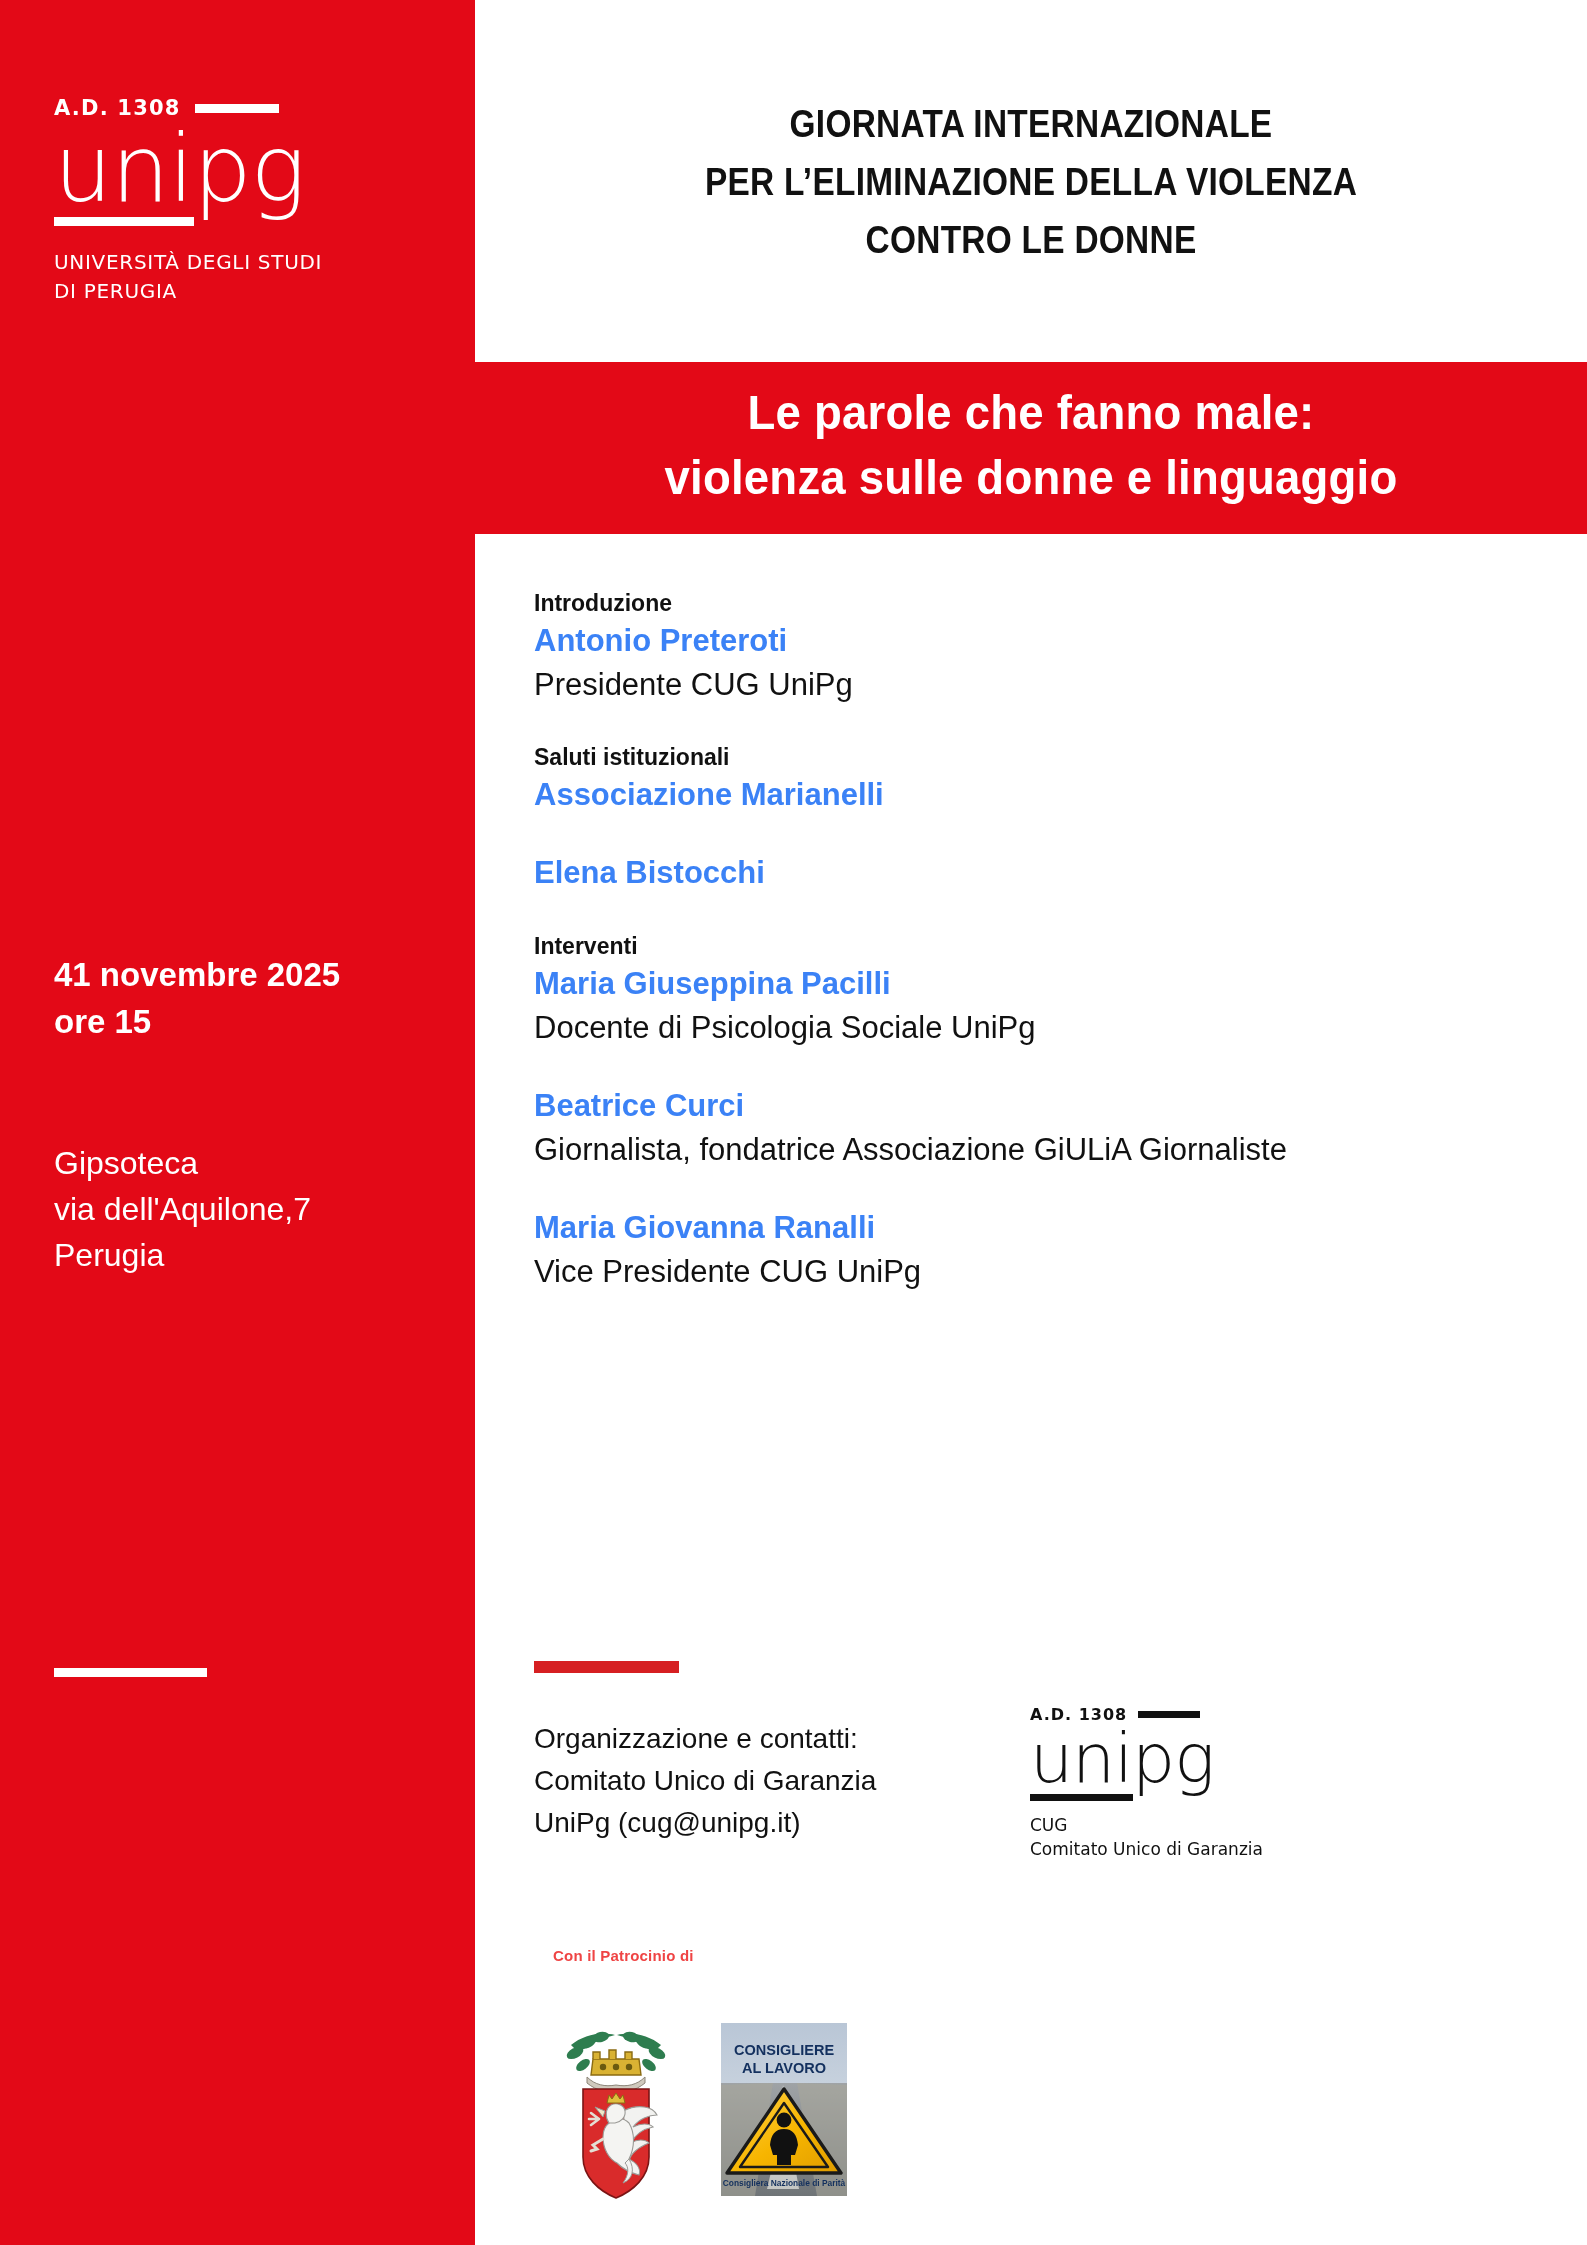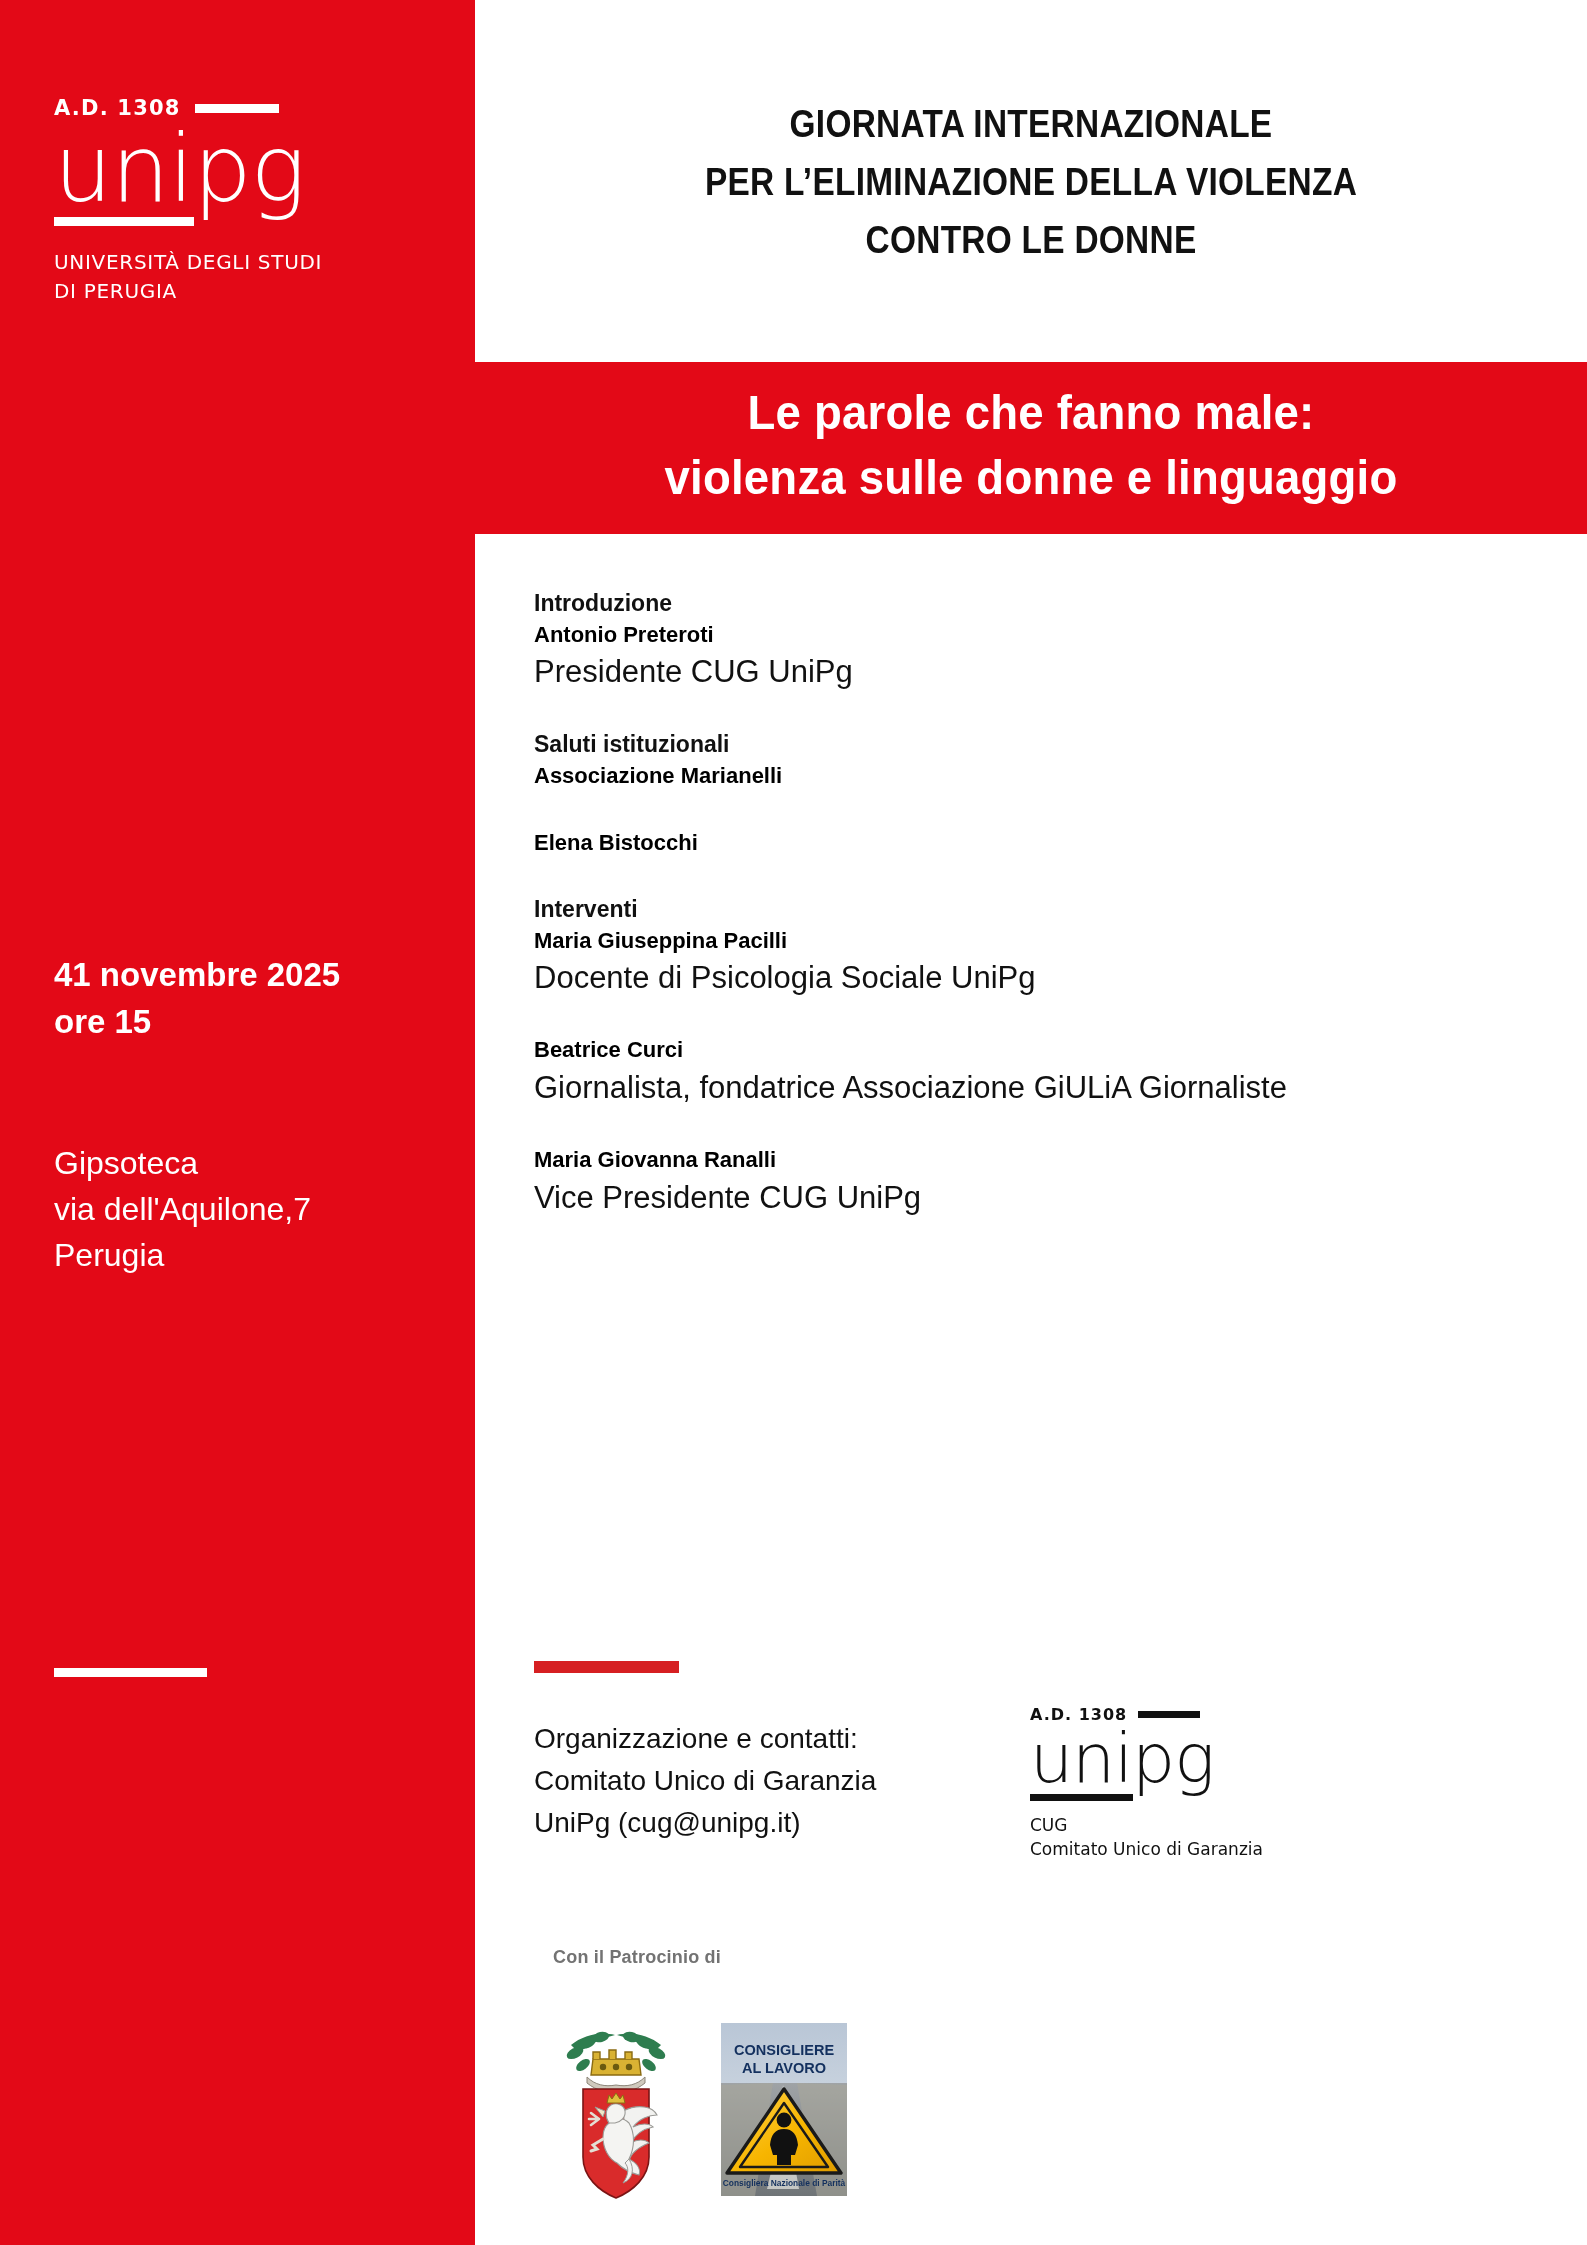--- a/index.html
+++ b/index.html
@@ -47,43 +47,43 @@
   #where{position:absolute;left:54px;top:1140px;width:400px;color:#fff;
          font-size:32px;font-weight:400;line-height:1.44;}
   #side-rule{position:absolute;left:54px;top:1668px;width:153px;height:9px;
              background:#fff;}
 
   
   #programme{position:absolute;left:534px;top:588px;width:1000px;}
   .blk{margin-bottom:36px;}
   .blk:last-child{margin-bottom:0;}
   .role{font-size:23px;font-weight:700;color:#111;line-height:1.38;}
-  .person{font-size:22px;font-weight:700;color:#000000;line-height:1.38;}
+  .person{font-size:31px;font-weight:700;color:#3b82f6;line-height:1.38;}
   .desc{font-size:31px;font-weight:400;color:#111;line-height:1.40;}
 
   
   #contact-rule{position:absolute;left:534px;top:1661px;width:145px;height:12px;
                 background:#D61F22;}
   #contacts{position:absolute;left:534px;top:1718px;width:560px;
             font-size:28px;line-height:1.50;color:#111;}
 
   
   #cug{position:absolute;left:1030px;top:1705px;width:300px;color:#111;}
   .cug-top{display:flex;align-items:center;gap:11px;}
   .cug-ad{font-size:16px;font-weight:700;letter-spacing:1px;
           font-family:"DejaVu Sans",sans-serif;}
   .cug-rule-top{height:7px;background:#111;width:62px;}
   .cug-word{font-size:68px;line-height:.95;font-weight:300;letter-spacing:-1px;
             margin:3px 0 1px 0;font-family:"DejaVu Sans",sans-serif;}
   .cug-rule-bot{height:7px;background:#111;width:103px;margin:2px 0 12px 0;}
   .cug-sub{font-size:17px;line-height:1.42;font-family:"DejaVu Sans",sans-serif;}
 
   
-  #patro-label{position:absolute;left:553px;top:1947px;font-size:18px;
-               font-weight:700;color:#737373;letter-spacing:.2px;}
+  #patro-label{position:absolute;left:553px;top:1947px;font-size:15px;
+               font-weight:700;color:#ef4444;letter-spacing:.2px;}
   #patro-logos{position:absolute;left:553px;top:2023px;height:178px;
                display:flex;align-items:flex-start;gap:42px;}
 
   .crest{width:126px;height:178px;position:relative;}
   .crest svg{display:block;width:126px;height:178px;}
 
   .cnp{width:126px;height:173px;position:relative;overflow:hidden;
        background:#b91c1c;}
   .cnp svg{display:block;width:126px;height:173px;}
 </style>

